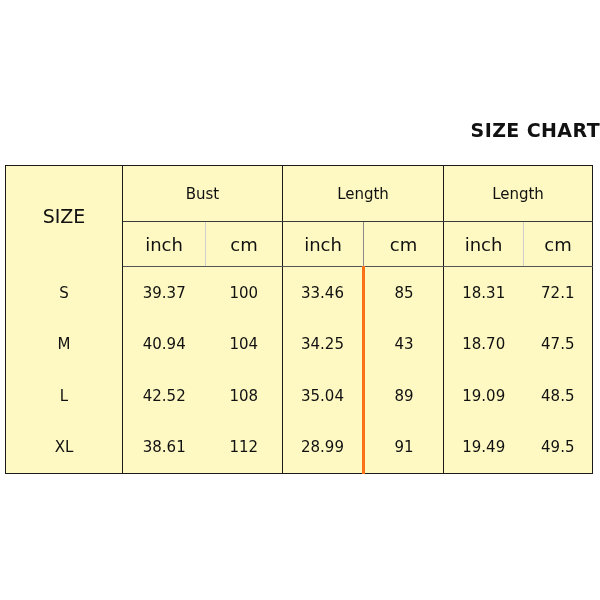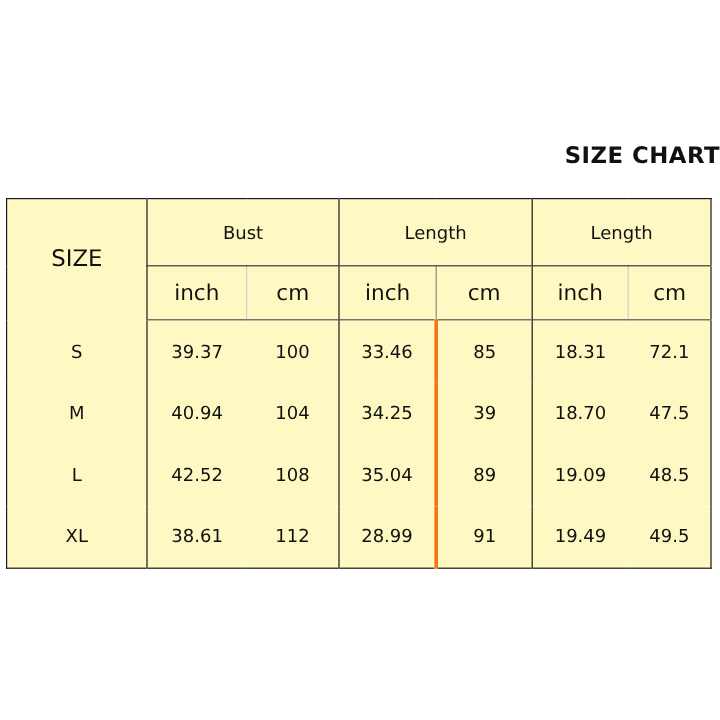--- a/index.html
+++ b/index.html
@@ -138,21 +138,21 @@
         <td class="data-cell data-sep-mid">33.46</td>
         <td class="data-cell data-sep-grp">85</td>
         <td class="data-cell">18.31</td>
         <td class="data-cell">72.1</td>
       </tr>
       <tr>
         <td class="data-cell data-size">M</td>
         <td class="data-cell">40.94</td>
         <td class="data-cell data-sep-grp">104</td>
         <td class="data-cell data-sep-mid">34.25</td>
-        <td class="data-cell data-sep-grp">39</td>
+        <td class="data-cell data-sep-grp">43</td>
         <td class="data-cell">18.70</td>
         <td class="data-cell">47.5</td>
       </tr>
       <tr>
         <td class="data-cell data-size">L</td>
         <td class="data-cell">42.52</td>
         <td class="data-cell data-sep-grp">108</td>
         <td class="data-cell data-sep-mid">35.04</td>
         <td class="data-cell data-sep-grp">89</td>
         <td class="data-cell">19.09</td>

